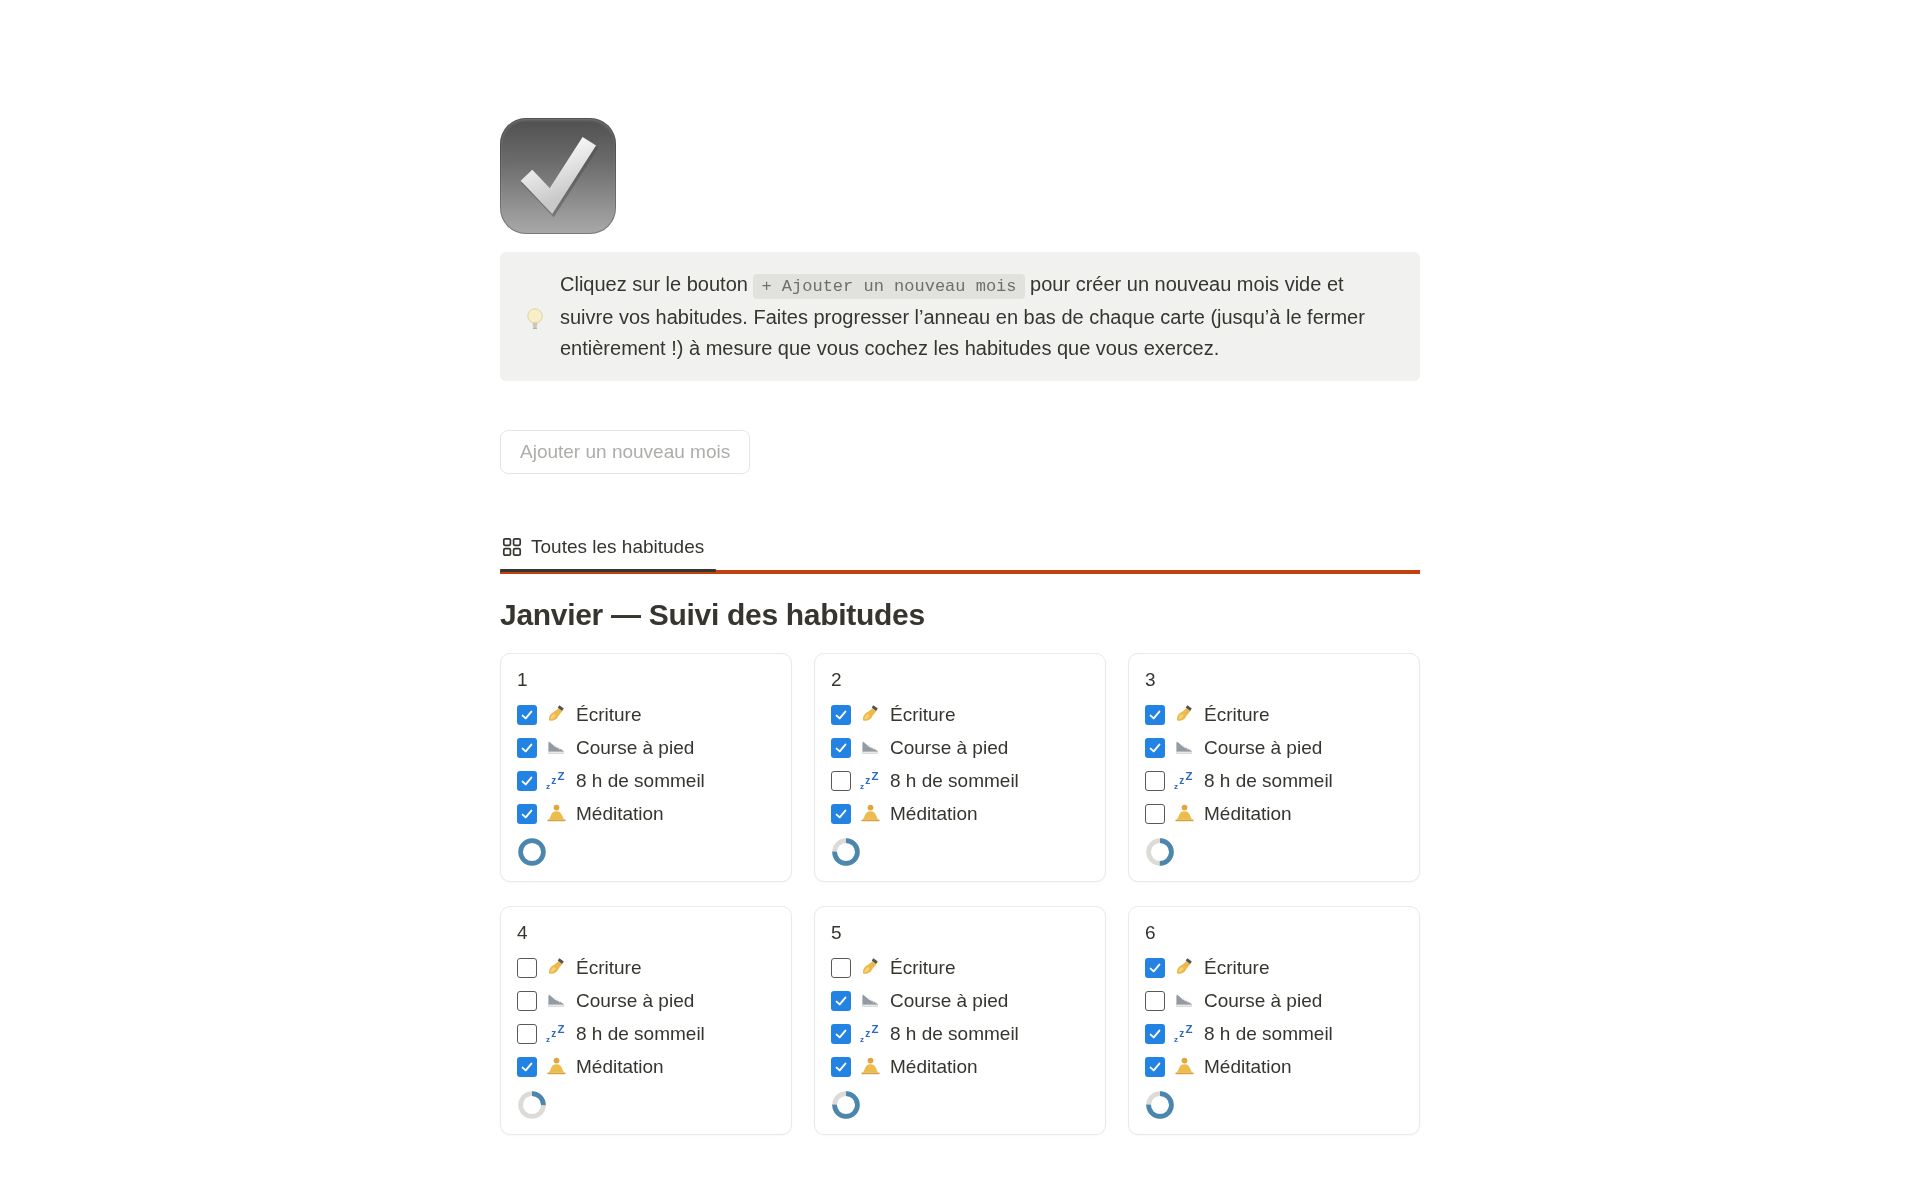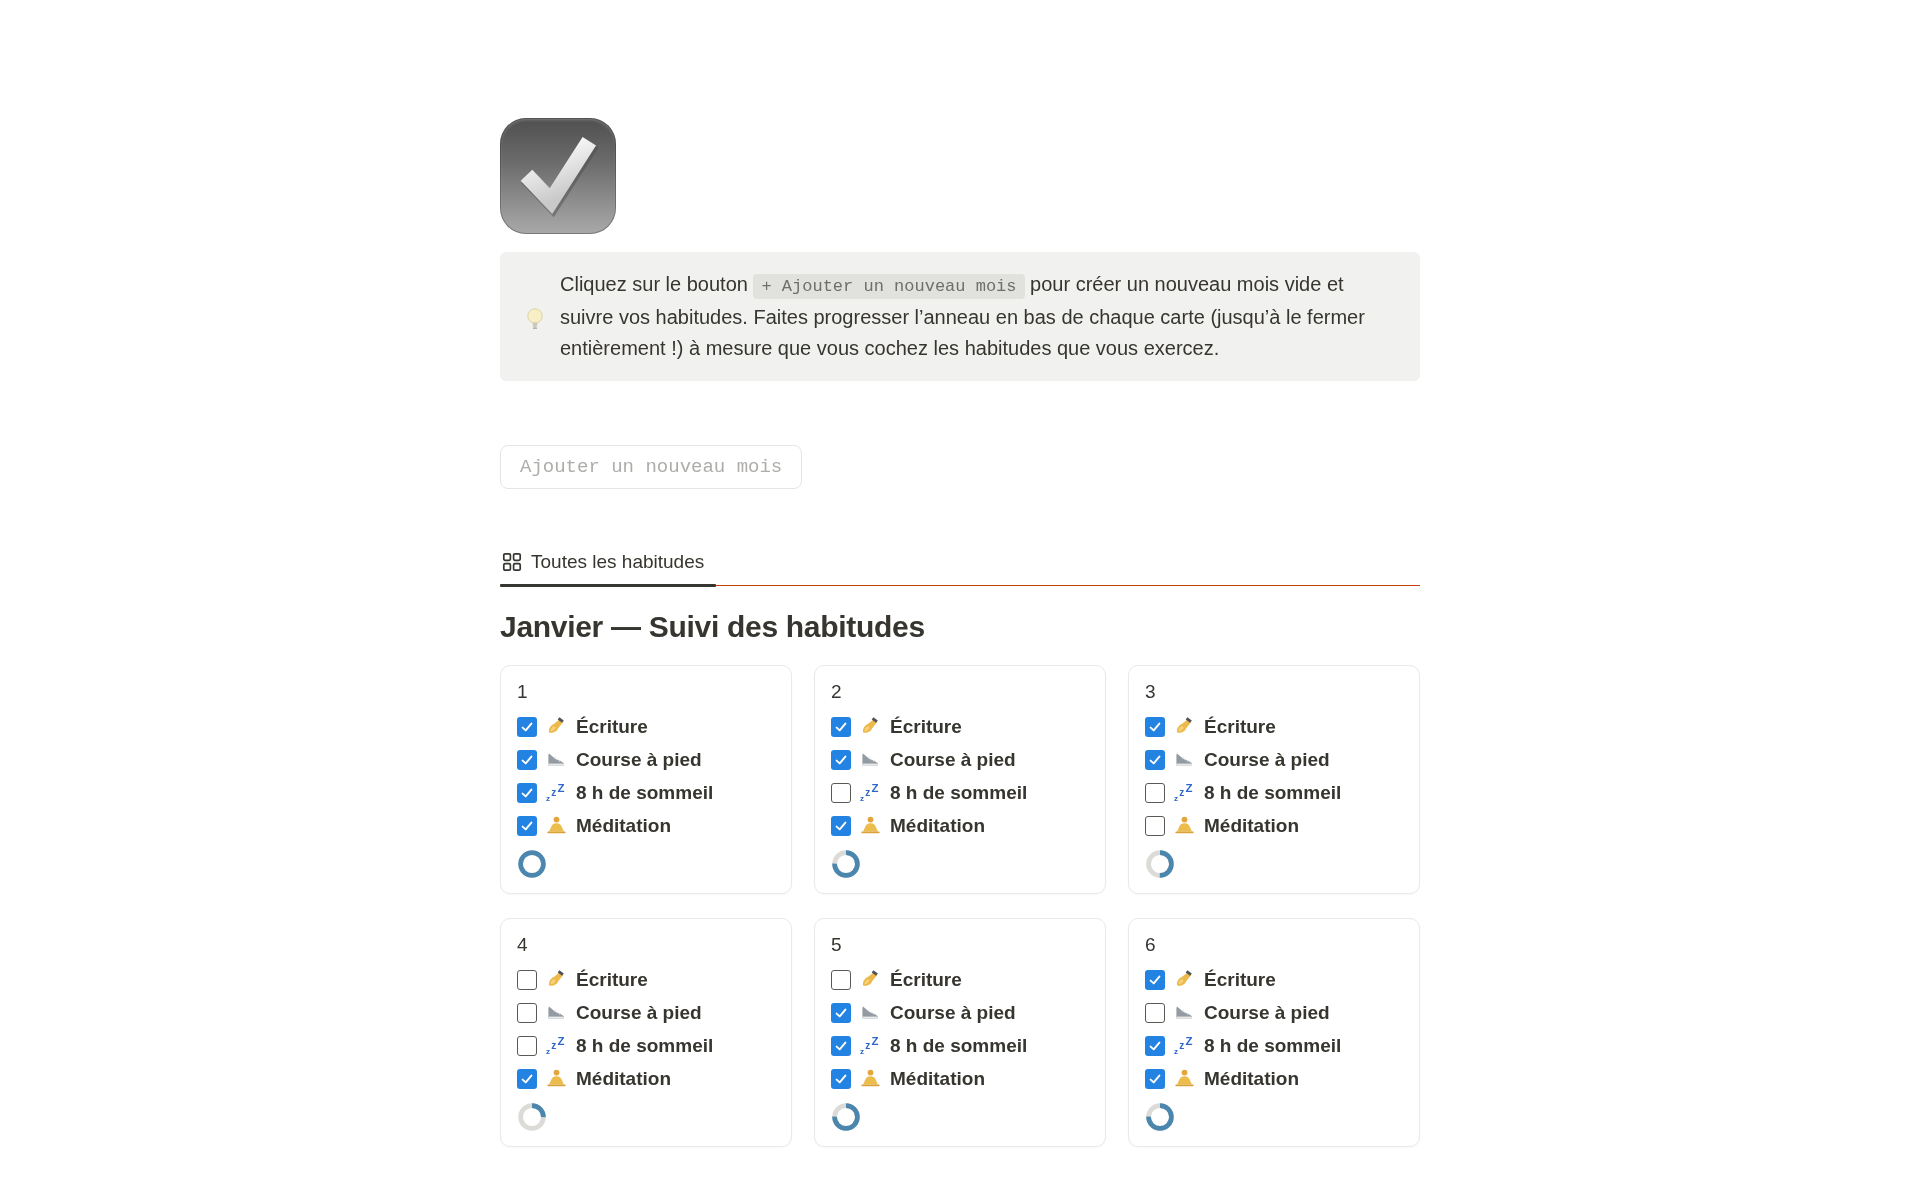--- a/index.html
+++ b/index.html
@@ -20,45 +20,45 @@
   .callout{background:#f1f1ef;border-radius:6px;display:flex;align-items:center;
     padding:17px 26px 17px 14px;margin-bottom:49px;}
   .callout-icon{width:26px;height:26px;flex:0 0 26px;margin:4px 12px 0 8px;}
   .callout-text{margin:0;font-size:20px;line-height:31px;}
   .code-chip{font-family:"Liberation Mono","DejaVu Sans Mono",monospace;font-size:17px;
     color:#6f6e6a;background:rgba(135,131,120,.15);border-radius:4px;padding:3px 8px;white-space:nowrap;}
 
   
   .add-month{display:inline-block;background:#fff;border:1px solid #e6e5e2;border-radius:8px;
     color:#aeadaa;font-size:19px;padding:10px 19px;margin-bottom:54px;cursor:pointer;
-    font-family:Liberation Mono, monospace;margin-top:15px;}
+    font-family:Liberation Sans, sans-serif;}
 
   
-  .tabs{display:flex;gap:30px;border-bottom:1px solid #c2410c;}
+  .tabs{display:flex;gap:30px;border-bottom:4px solid #c2410c;}
   .tab{display:flex;align-items:center;gap:9px;font-size:19px;color:#787774;
     padding:8px 12px 12px 2px;cursor:pointer;position:relative;}
   .tab .tab-icon{width:20px;height:20px;display:inline-block;}
   .tab.active{color:#37352f;font-weight:500;}
   .tab.active::after{content:"";position:absolute;left:0;right:0;bottom:-1.5px;height:2.6px;
     background:#37352f;border-radius:1px;}
 
   h2.section-heading{font-size:30px;font-weight:700;margin:24px 0 21px;letter-spacing:-0.3px;}
 
   
   .grid{display:grid;grid-template-columns:repeat(3,1fr);gap:24px 22px;padding-bottom:16px;}
   .card{background:#fff;border:1px solid #e9e9e7;border-radius:10px;
     box-shadow:0 1px 2px rgba(15,15,15,.03);padding:13px 16px 14px;cursor:pointer;}
   .card-title{font-size:19px;font-weight:500;margin:0 0 5px;line-height:26px;}
   .habit-row{display:flex;align-items:center;gap:9px;height:33px;}
   .checkbox{width:20px;height:20px;border-radius:3px;flex:0 0 20px;box-sizing:border-box;
     border:1.7px solid #5a5954;background:#fff;display:flex;align-items:center;justify-content:center;cursor:pointer;}
   .checkbox.checked{border:none;background:var(--cb-blue,#2383e2);}
   .checkbox svg{width:14px;height:14px;}
   .habit-icon{width:21px;height:21px;flex:0 0 21px;display:inline-block;}
-  .habit-label{font-size:19px;color:#37352f;font-weight:bold;}
+  .habit-label{font-size:19px;color:#37352f;}
   .ring{width:30px;height:30px;margin-top:7px;}
 </style>
 </head>
 <body>
 
 <div class="canvas">
   <div class="page">
 
     <div class="page-icon">
       <svg viewBox="0 0 116 116">

